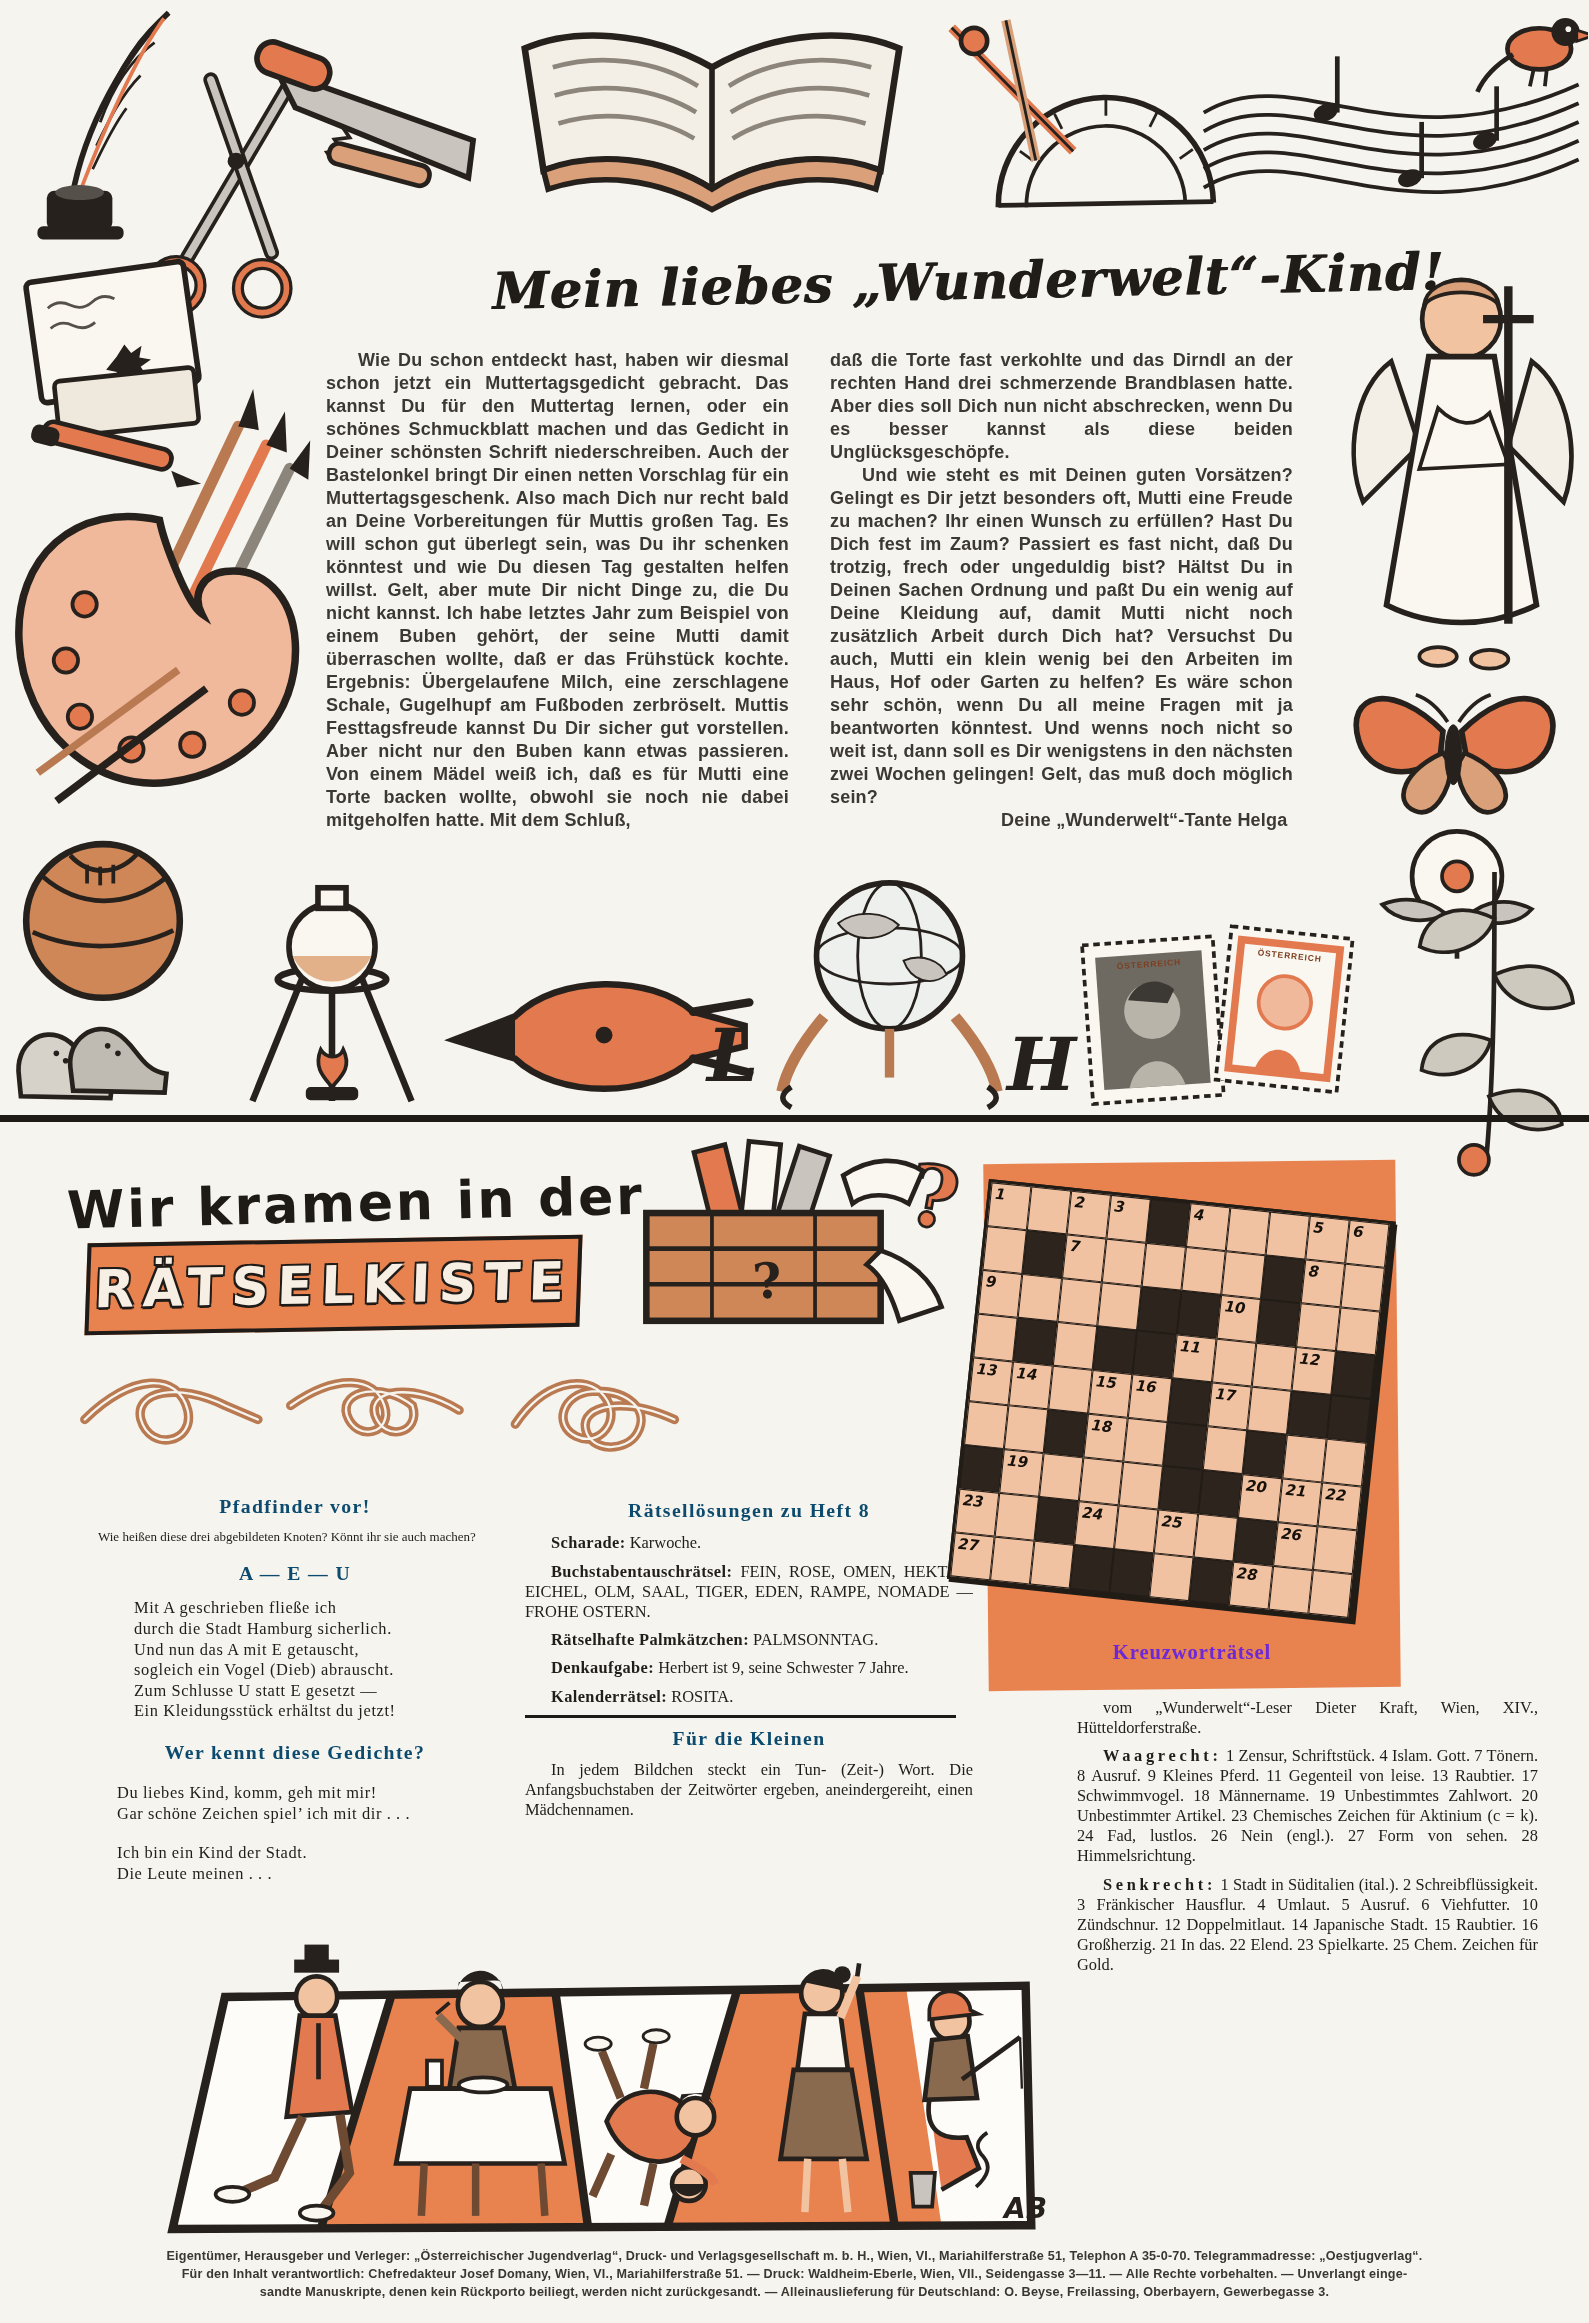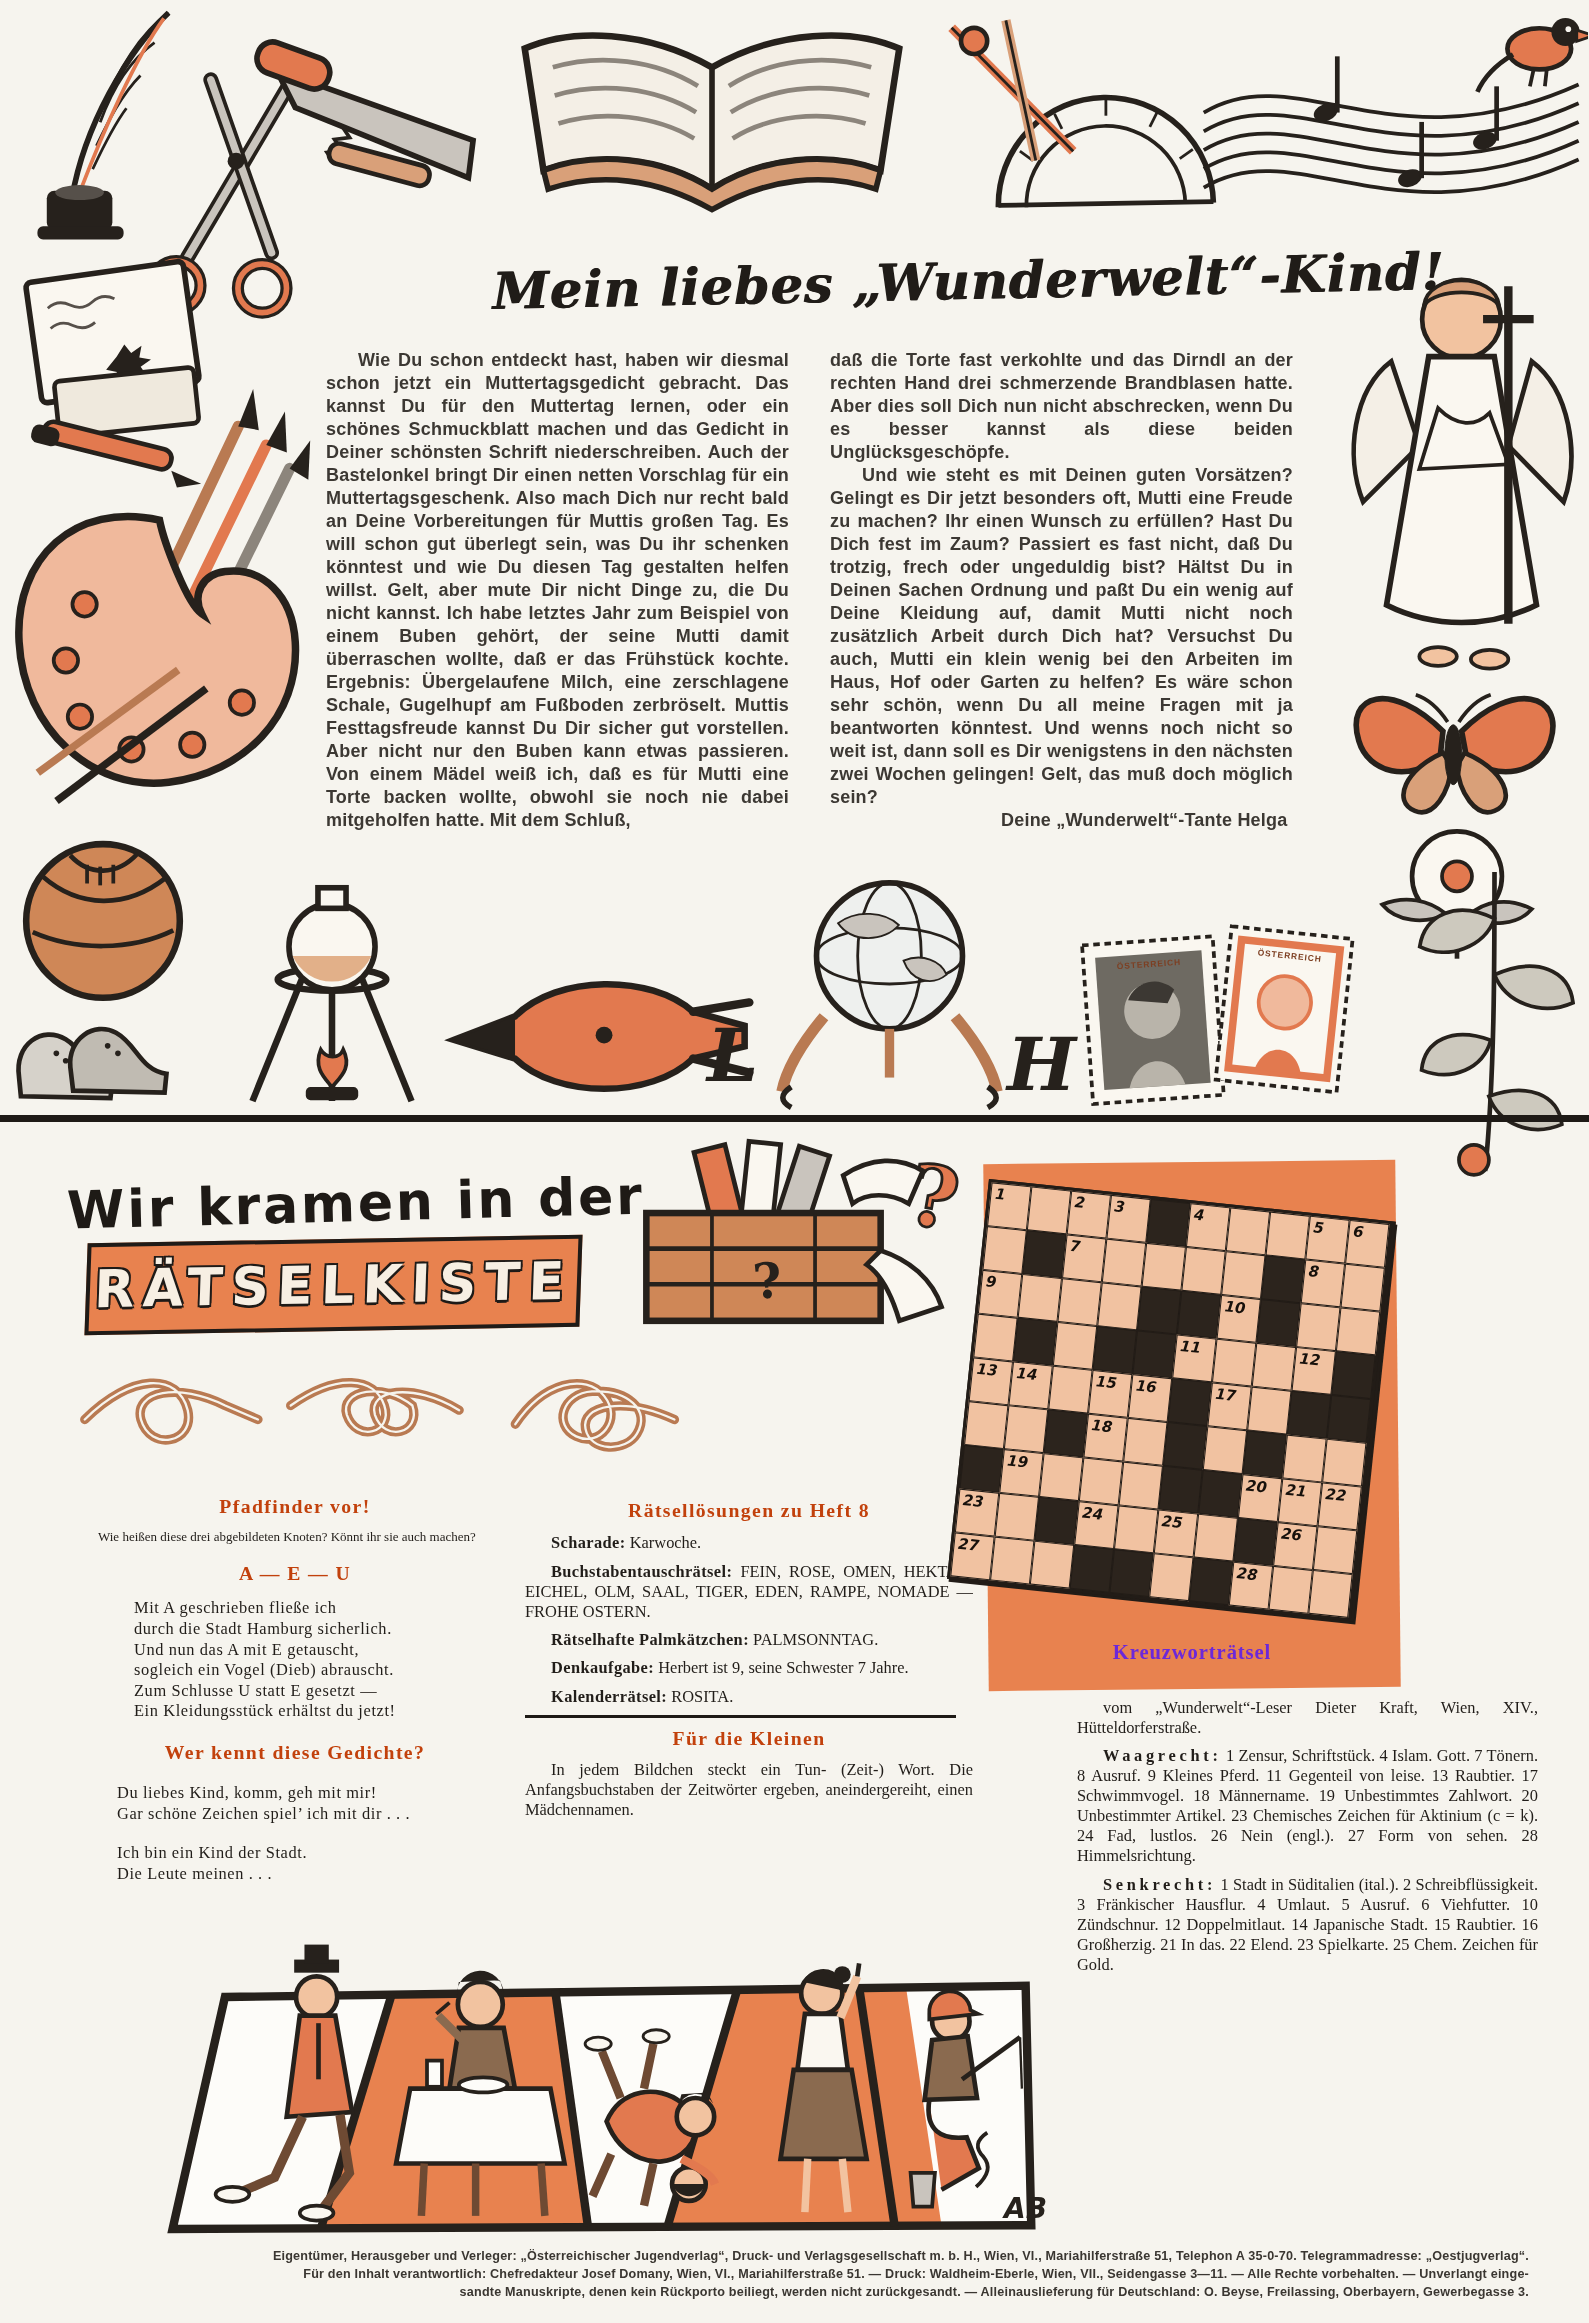--- a/index.html
+++ b/index.html
@@ -21,42 +21,42 @@
   .kramen{font-family:"DejaVu Sans",sans-serif;font-weight:bold;font-size:52px;
     color:#1e1a16;transform:rotate(-1.5deg);letter-spacing:2.8px;white-space:nowrap;}
   .banner{background:#e8824f;border:4.7px solid #1f1b18;transform:rotate(-1deg) skewX(-3deg);
     display:flex;align-items:center;justify-content:center;}
   .banner span{font-family:"DejaVu Sans",sans-serif;font-weight:bold;font-size:52px;
     letter-spacing:8.4px;color:#f7efe3;
     text-shadow:1.9px 1.9px 0 #1f1b18,-1.9px -1.9px 0 #1f1b18,1.9px -1.9px 0 #1f1b18,-1.9px 1.9px 0 #1f1b18,0 2.8px 0 #1f1b18;}
   
   .ser{font-family:"Liberation Serif",serif;color:#211d19;}
   .p-h{font-family:"Liberation Serif",serif;font-weight:bold;font-size:19.7px;
-    letter-spacing:1.4px;text-align:center;color:#c2410c;}
+    letter-spacing:1.4px;text-align:center;color:#0c4a6e;}
   .p-body{font-size:13px;line-height:20px;text-align:justify;}
   .p-body p{margin:0 0 9.4px 0;text-indent:28px;}
   .poem{font-size:16.4px;line-height:20.6px;margin-left:64px;letter-spacing:0.6px;}
   .sol p{margin:0 0 8.4px 0;text-indent:26px;font-size:16.4px;line-height:20px;text-align:justify;}
   .sol b{letter-spacing:0.4px;}
   .ls{letter-spacing:3.7px;font-weight:bold;}
   
   .cw-panel{background:#e8824f;}
   .cw-grid{display:grid;grid-template-columns:repeat(10,40px);grid-auto-rows:44px;
     border:3.7px solid #221c17;background:#221c17;transform:rotate(6deg);transform-origin:0 0;
     width:403px;box-shadow:1.9px 2.8px 0 #221c17;}
   .cw-cell{border:1.9px solid #221c17;background:#f1c2a1;position:relative;box-sizing:border-box;}
   .cw-black{background:#2c241d;}
   .cw-cell i{font-family:"DejaVu Sans",sans-serif;font-style:italic;font-weight:bold;
     font-size:15px;color:#17110c;position:absolute;top:0.9px;left:3.7px;}
   .cw-label{font-family:"Liberation Serif",serif;font-weight:bold;font-size:20.6px;
     letter-spacing:0.9px;text-align:center;color:#6d28d9;}
   .clues{width:461px;font-size:16.4px;line-height:20px;text-align:justify;}
   .clues p{margin:0 0 8.4px 0;text-indent:26px;}
   
-  .footer{width:1469px;text-align:right;font-size:12.6px;line-height:18px;
+  .footer{width:1469px;text-align:center;font-size:12.6px;line-height:18px;
     font-weight:bold;color:#3a3631;letter-spacing:0.2px;}
   .script-letter{font-family:"DejaVu Serif",serif;font-style:italic;font-weight:bold;
     font-size:73px;color:#26211c;}
   .stamp-txt{font-size:9px;font-weight:bold;letter-spacing:1px;fill:#7d3f22;}
 </style>
 </head>
 <body>
 
 <div class="abs" style="left:14px;top:4.7px">
   <svg width="178" height="244" viewBox="0 0 190 260">

